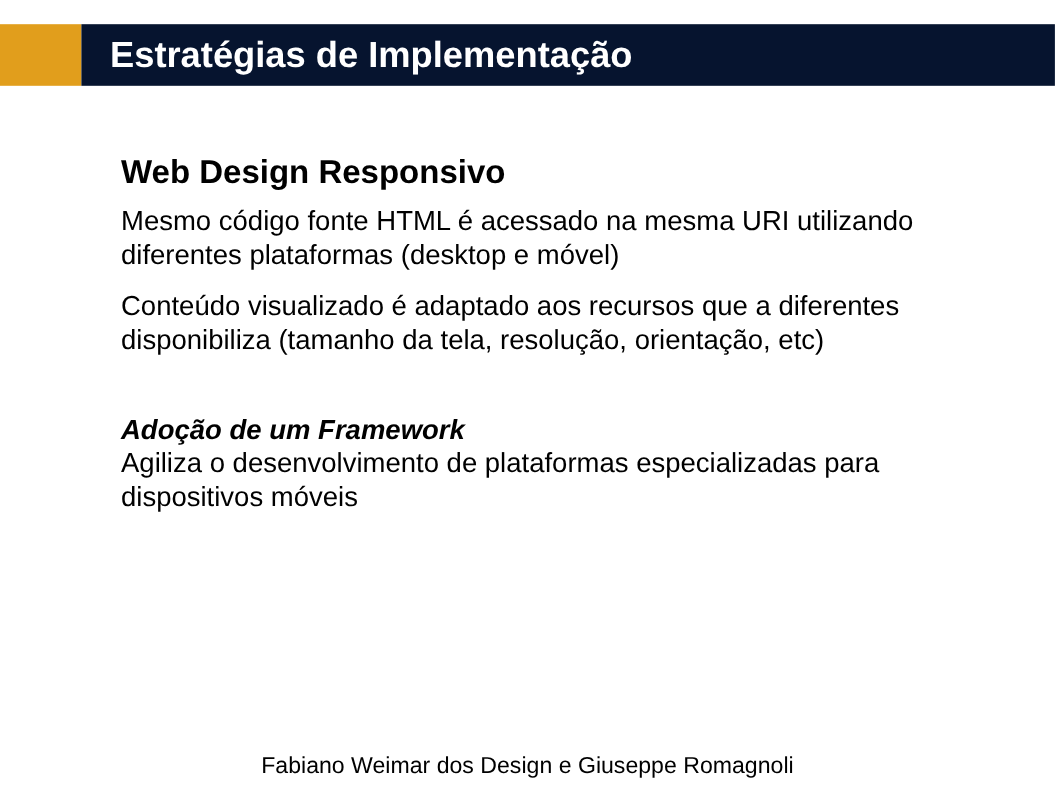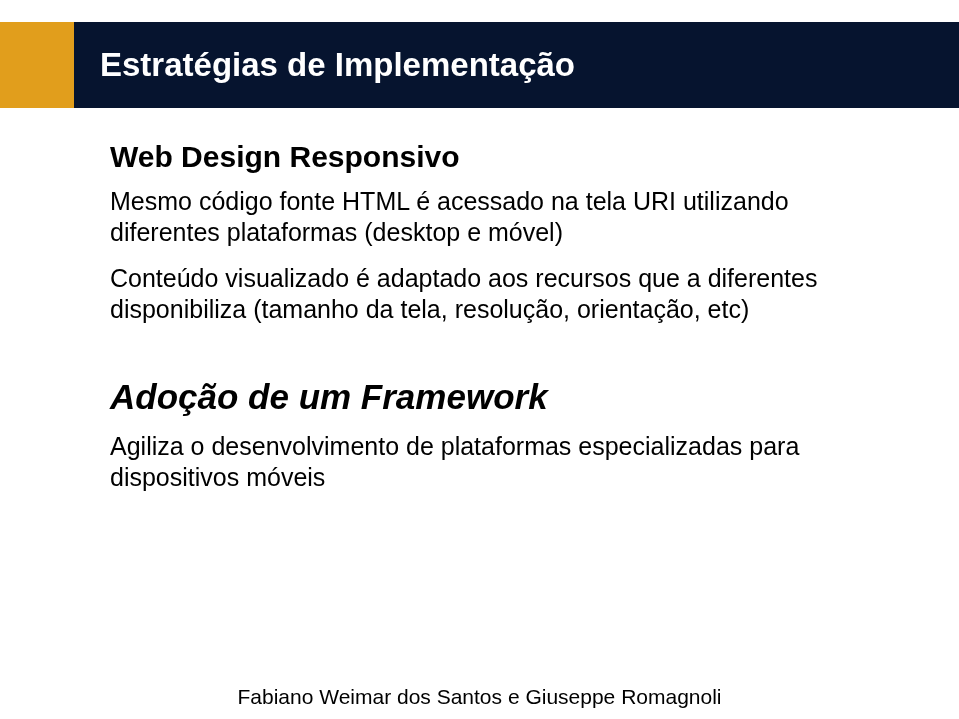--- a/index.html
+++ b/index.html
@@ -1,48 +1,48 @@
 <!DOCTYPE html>
 <html><head>
 <meta charset="utf-8">
 <style>
   * { margin: 0; padding: 0; box-sizing: border-box; }
   html, body { width: 959px; height: 719px; overflow: hidden; font-family: Arial, Helvetica, sans-serif; background: #ffffff; }
   .slide { width: 959px; height: 719px; position: relative; background: #ffffff; }
 
-  .header-bar { position: absolute; top: 22px; left: 0; right: 0; height: 86px; display: flex; align-items: stretch; }
+  .header-bar { position: absolute; top: 22px; left: 0; right: 0; height: 56px; display: flex; align-items: stretch; }
   .orange-block { width: 74px; background: #e19e1c; }
   .navy-block { flex: 1; background: #06142f; display: flex; align-items: center; padding-left: 26px; }
   .title-text { color: #ffffff; font-size: 33px; font-weight: bold; }
 
   .content { position: absolute; left: 110px; right: 60px; top: 140px; }
   .section-heading { font-size: 30px; font-weight: bold; color: #000; margin-bottom: 12px; }
   .para { font-size: 25px; color: #000; line-height: 1.25; margin-bottom: 14px; }
-  .section2-heading { font-size: 35px; font-weight: bold; font-style: italic; color: #000; margin-top: 52px; margin-bottom: 14px; }
+  .section2-heading { font-size: 25px; font-weight: bold; font-style: italic; color: #000; margin-top: 52px; }
 
   .footer { position: absolute; left: 0; right: 0; bottom: 10px; text-align: center; font-size: 21px; color: #000; }
 </style>
 </head>
 <body>
 
 <div class="slide">
 
   <div class="header-bar">
     <div class="orange-block"></div>
     <div class="navy-block">
       <span class="title-text">Estratégias de Implementação</span>
     </div>
   </div>
 
   <div class="content">
     <div class="section-heading">Web Design Responsivo</div>
-    <div class="para">Mesmo código fonte HTML é acessado na tela  URI utilizando diferentes plataformas (desktop e móvel)</div>
+    <div class="para">Mesmo código fonte HTML é acessado na mesma  URI utilizando diferentes plataformas (desktop e móvel)</div>
     <div class="para">Conteúdo visualizado é adaptado aos recursos que a diferentes disponibiliza (tamanho da tela, resolução, orientação, etc)</div>
 
     <div class="section2-heading">Adoção de um Framework</div>
     <div class="para">Agiliza o desenvolvimento de plataformas especializadas para dispositivos móveis</div>
   </div>
 
   <div class="footer">
-    <span>Fabiano Weimar dos Santos e Giuseppe Romagnoli</span>
+    <span>Fabiano Weimar dos Design e Giuseppe Romagnoli</span>
   </div>
 
 </div>
 
 </body></html>

